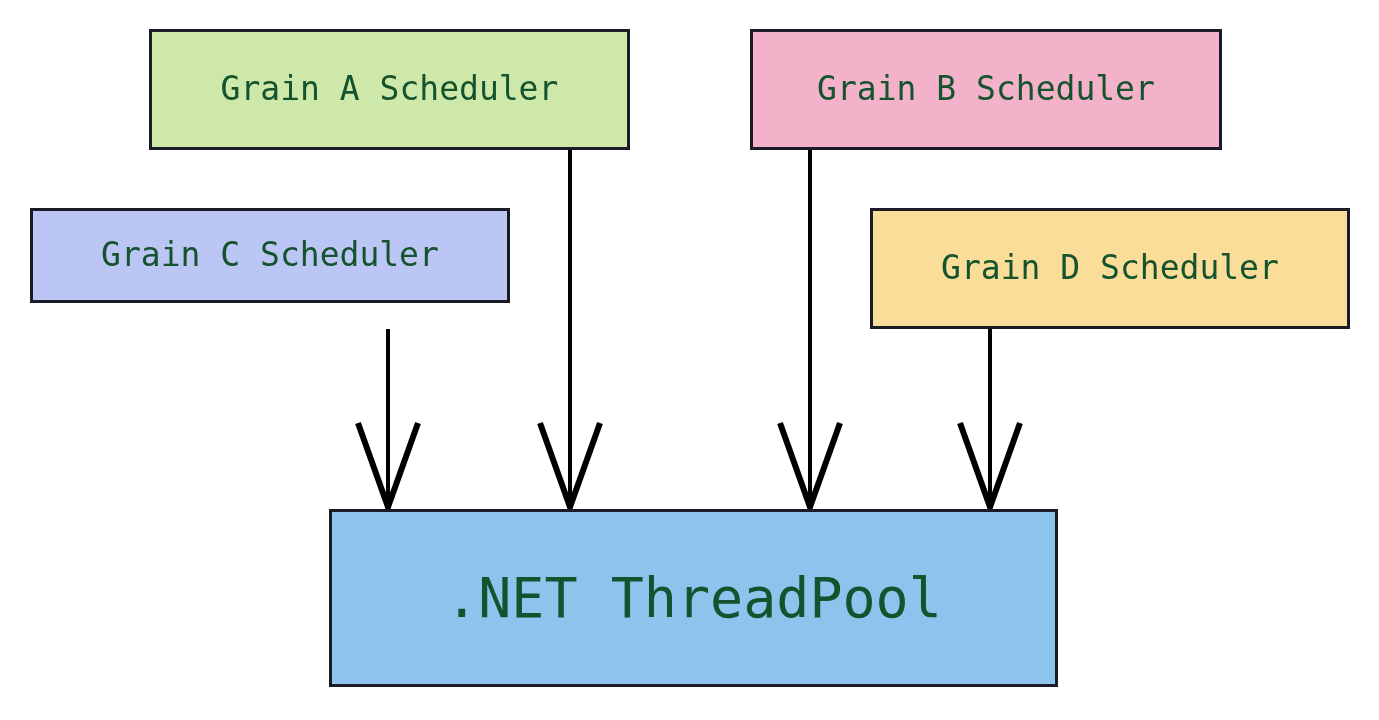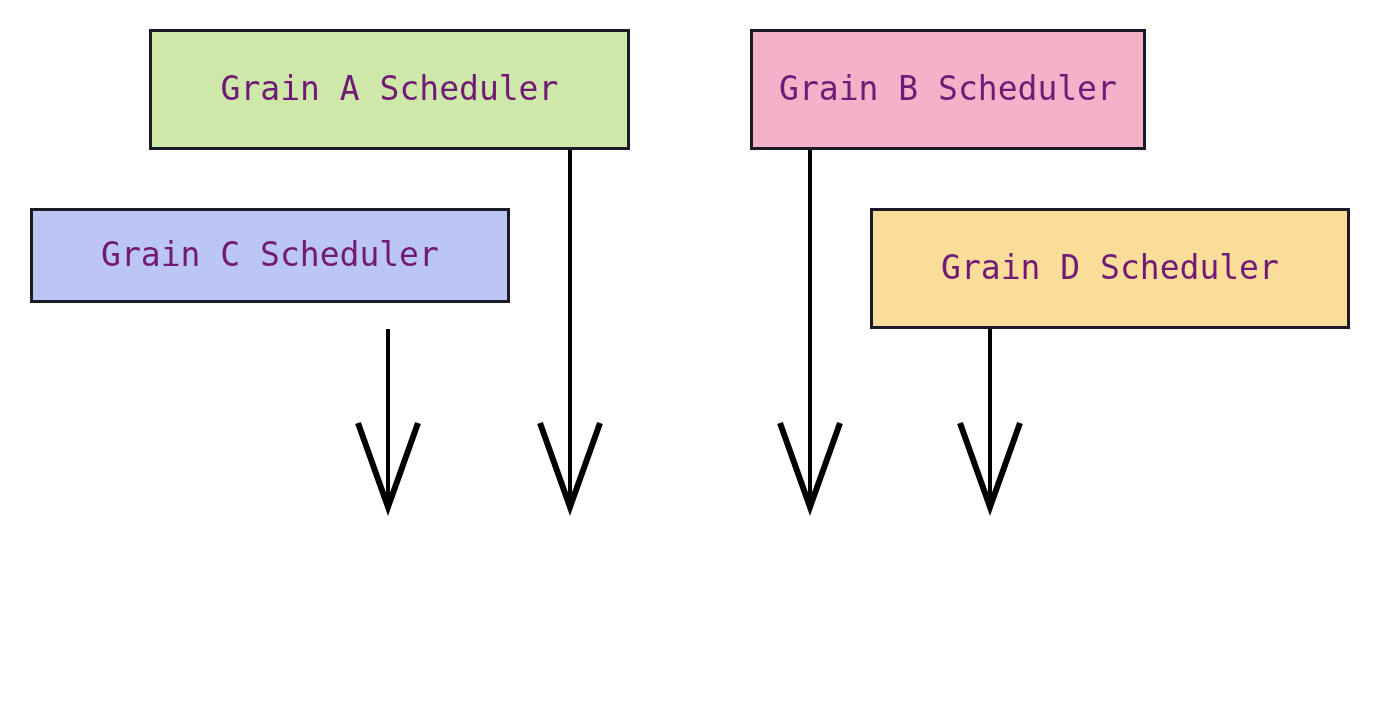--- a/index.html
+++ b/index.html
@@ -28,40 +28,40 @@
     pointer-events: none;
   }
   .node {
     position: absolute;
     box-sizing: border-box;
     border: 3px solid #1b1b28;
     display: flex;
     align-items: center;
     justify-content: center;
     text-align: center;
-    color: #701a75;
+    color: #14532d;
     letter-spacing: 0px;
   }
   .node-label {
     display: block;
     white-space: nowrap;
     line-height: 1.1;
   }
   .grain-node .node-label {
     font-size: 33px;
   }
   .pool-node .node-label {
     font-size: 55px;
   }
   #node-grain-a {
     left: 149px; top: 29px; width: 481px; height: 121px;
     background: #cde8a8;
   }
   #node-grain-b {
-    left: 750px; top: 29px; width: 396px; height: 121px;
+    left: 750px; top: 29px; width: 472px; height: 121px;
     background: #f3b2ca;
   }
   #node-grain-c {
     left: 30px; top: 208px; width: 480px; height: 95px;
     background: #bcc6f5;
   }
   #node-grain-d {
     left: 870px; top: 208px; width: 480px; height: 121px;
     background: #fbdd9a;
   }
@@ -109,14 +109,17 @@
   </div>
 
   <div class="node grain-node" id="node-grain-c">
     <span class="node-label">Grain C Scheduler</span>
   </div>
 
   <div class="node grain-node" id="node-grain-d">
     <span class="node-label">Grain D Scheduler</span>
   </div>
 
+  <div class="node pool-node" id="node-threadpool">
+    <span class="node-label">.NET ThreadPool</span>
+  </div>
 
 </div>
 
 </body></html>

